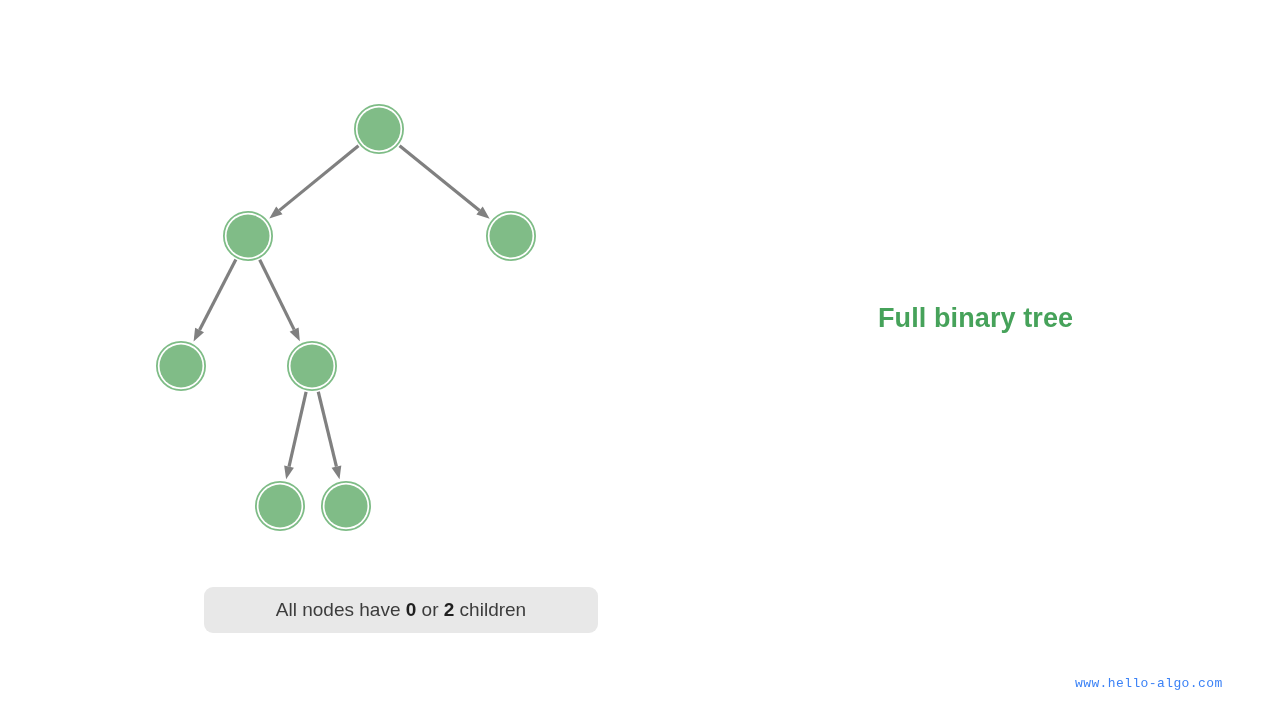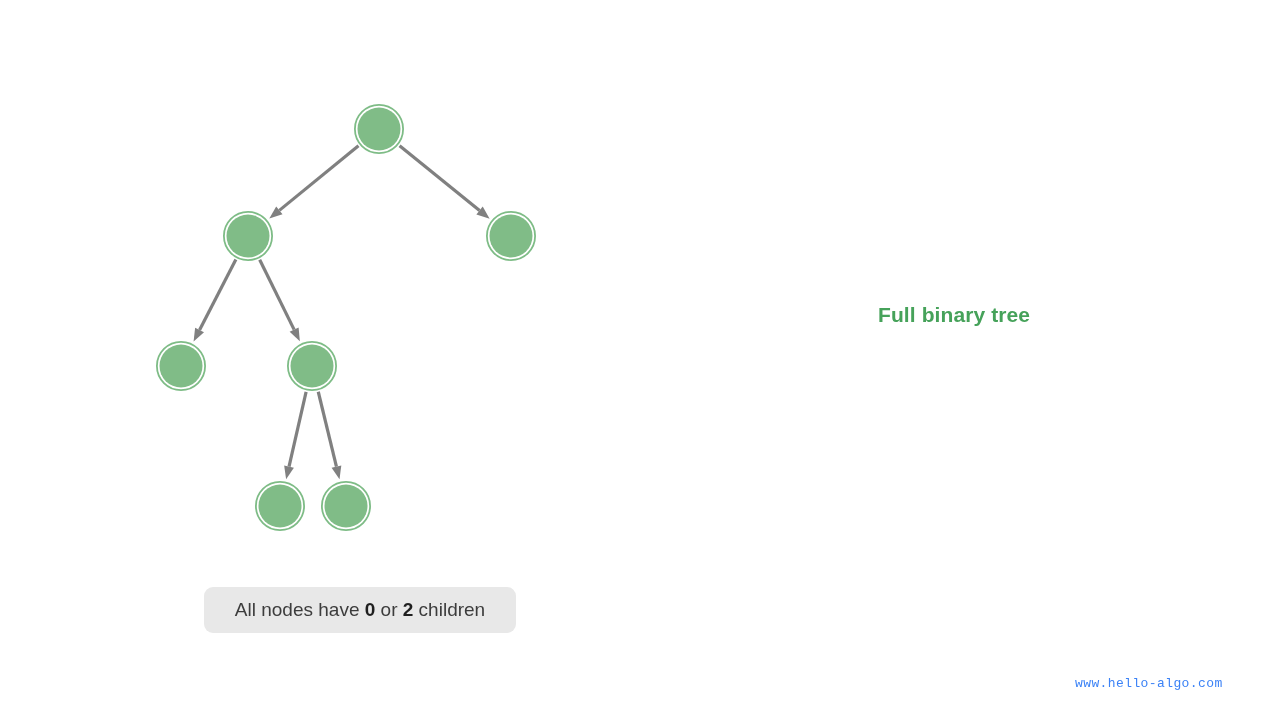--- a/index.html
+++ b/index.html
@@ -21,32 +21,32 @@
     top: 0;
     width: 1280px;
     height: 720px;
   }
 
   .title-label {
     position: absolute;
     left: 878px;
     top: 303px;
     font-family: "Liberation Sans", sans-serif;
-    font-size: 21px;
+    font-size: 27px;
     font-weight: bold;
     color: #46a25a;
     letter-spacing: 0.1px;
     white-space: nowrap;
   }
 
   .caption-box {
     position: absolute;
     left: 204px;
     top: 587px;
-    width: 312px;
+    width: 394px;
     height: 46px;
     background: #e8e8e8;
     border-radius: 9px;
     display: flex;
     align-items: center;
     justify-content: center;
   }
   .caption-text {
     font-family: "Liberation Sans", sans-serif;
     font-size: 19px;

